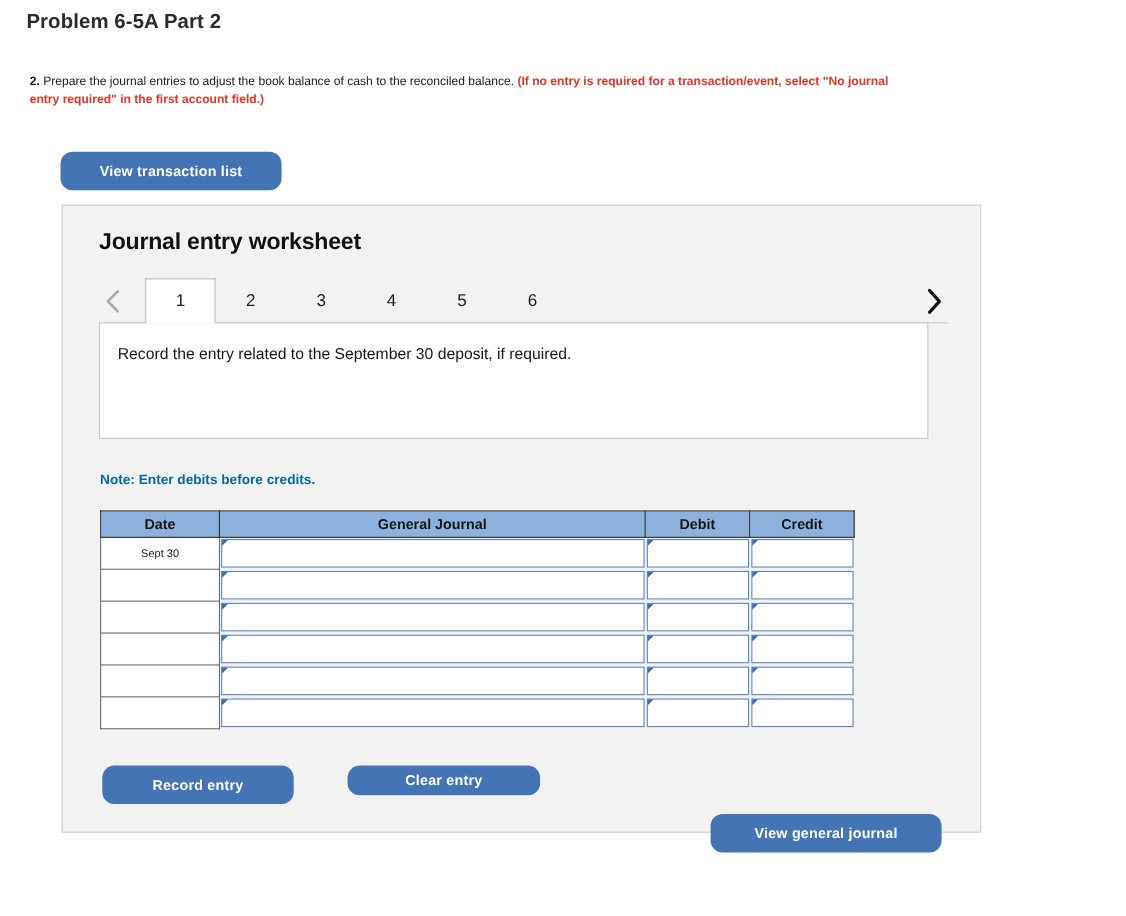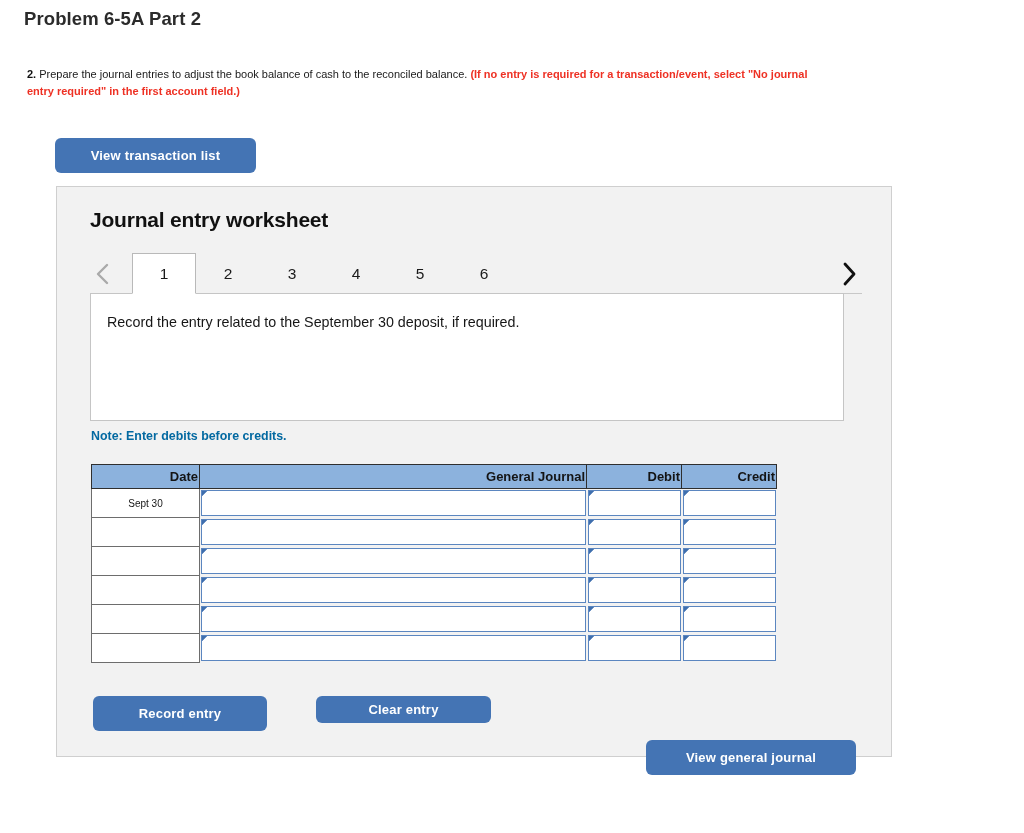--- a/index.html
+++ b/index.html
@@ -48,21 +48,21 @@
   
   .btn {
     display: inline-flex;
     align-items: center;
     justify-content: center;
     background: #4474b4;
     color: #ffffff;
     font-weight: bold;
     font-size: 13px;
     border: none;
-    border-radius: 6px;
+    border-radius: 11px;
     cursor: pointer;
     font-family: "Liberation Sans", sans-serif;
     letter-spacing: 0.2px;
   }
 
   .btn-view-transaction {
     position: absolute;
     left: 55px;
     top: 138px;
     width: 201px;
@@ -145,21 +145,21 @@
     border-bottom: 1px solid #ffffff;
     z-index: 3;
   }
 
   
   .prompt-box {
     position: absolute;
     left: 33px;
     top: 106px;
     width: 754px;
-    height: 128px;
+    height: 106px;
     background: #ffffff;
     border: 1px solid #c5c5c5;
     box-sizing: border-box;
   }
   .prompt-text {
     position: absolute;
     left: 16px;
     top: 20px;
     font-size: 14.3px;
     color: #161616;
@@ -184,21 +184,21 @@
     border-collapse: collapse;
     table-layout: fixed;
   }
   .jtable th {
     background: #8cb2dd;
     border: 1px solid #2f2f2f;
     height: 24px;
     font-size: 13px;
     font-weight: bold;
     color: #141414;
-    text-align: right;
+    text-align: center;
     box-sizing: border-box;
   }
   .col-date  { width: 108px; }
   .col-gj    { width: 387px; }
   .col-debit { width: 95px; }
   .col-credit{ width: 95px; }
 
   .jtable td {
     padding: 0;
     height: 29px;

